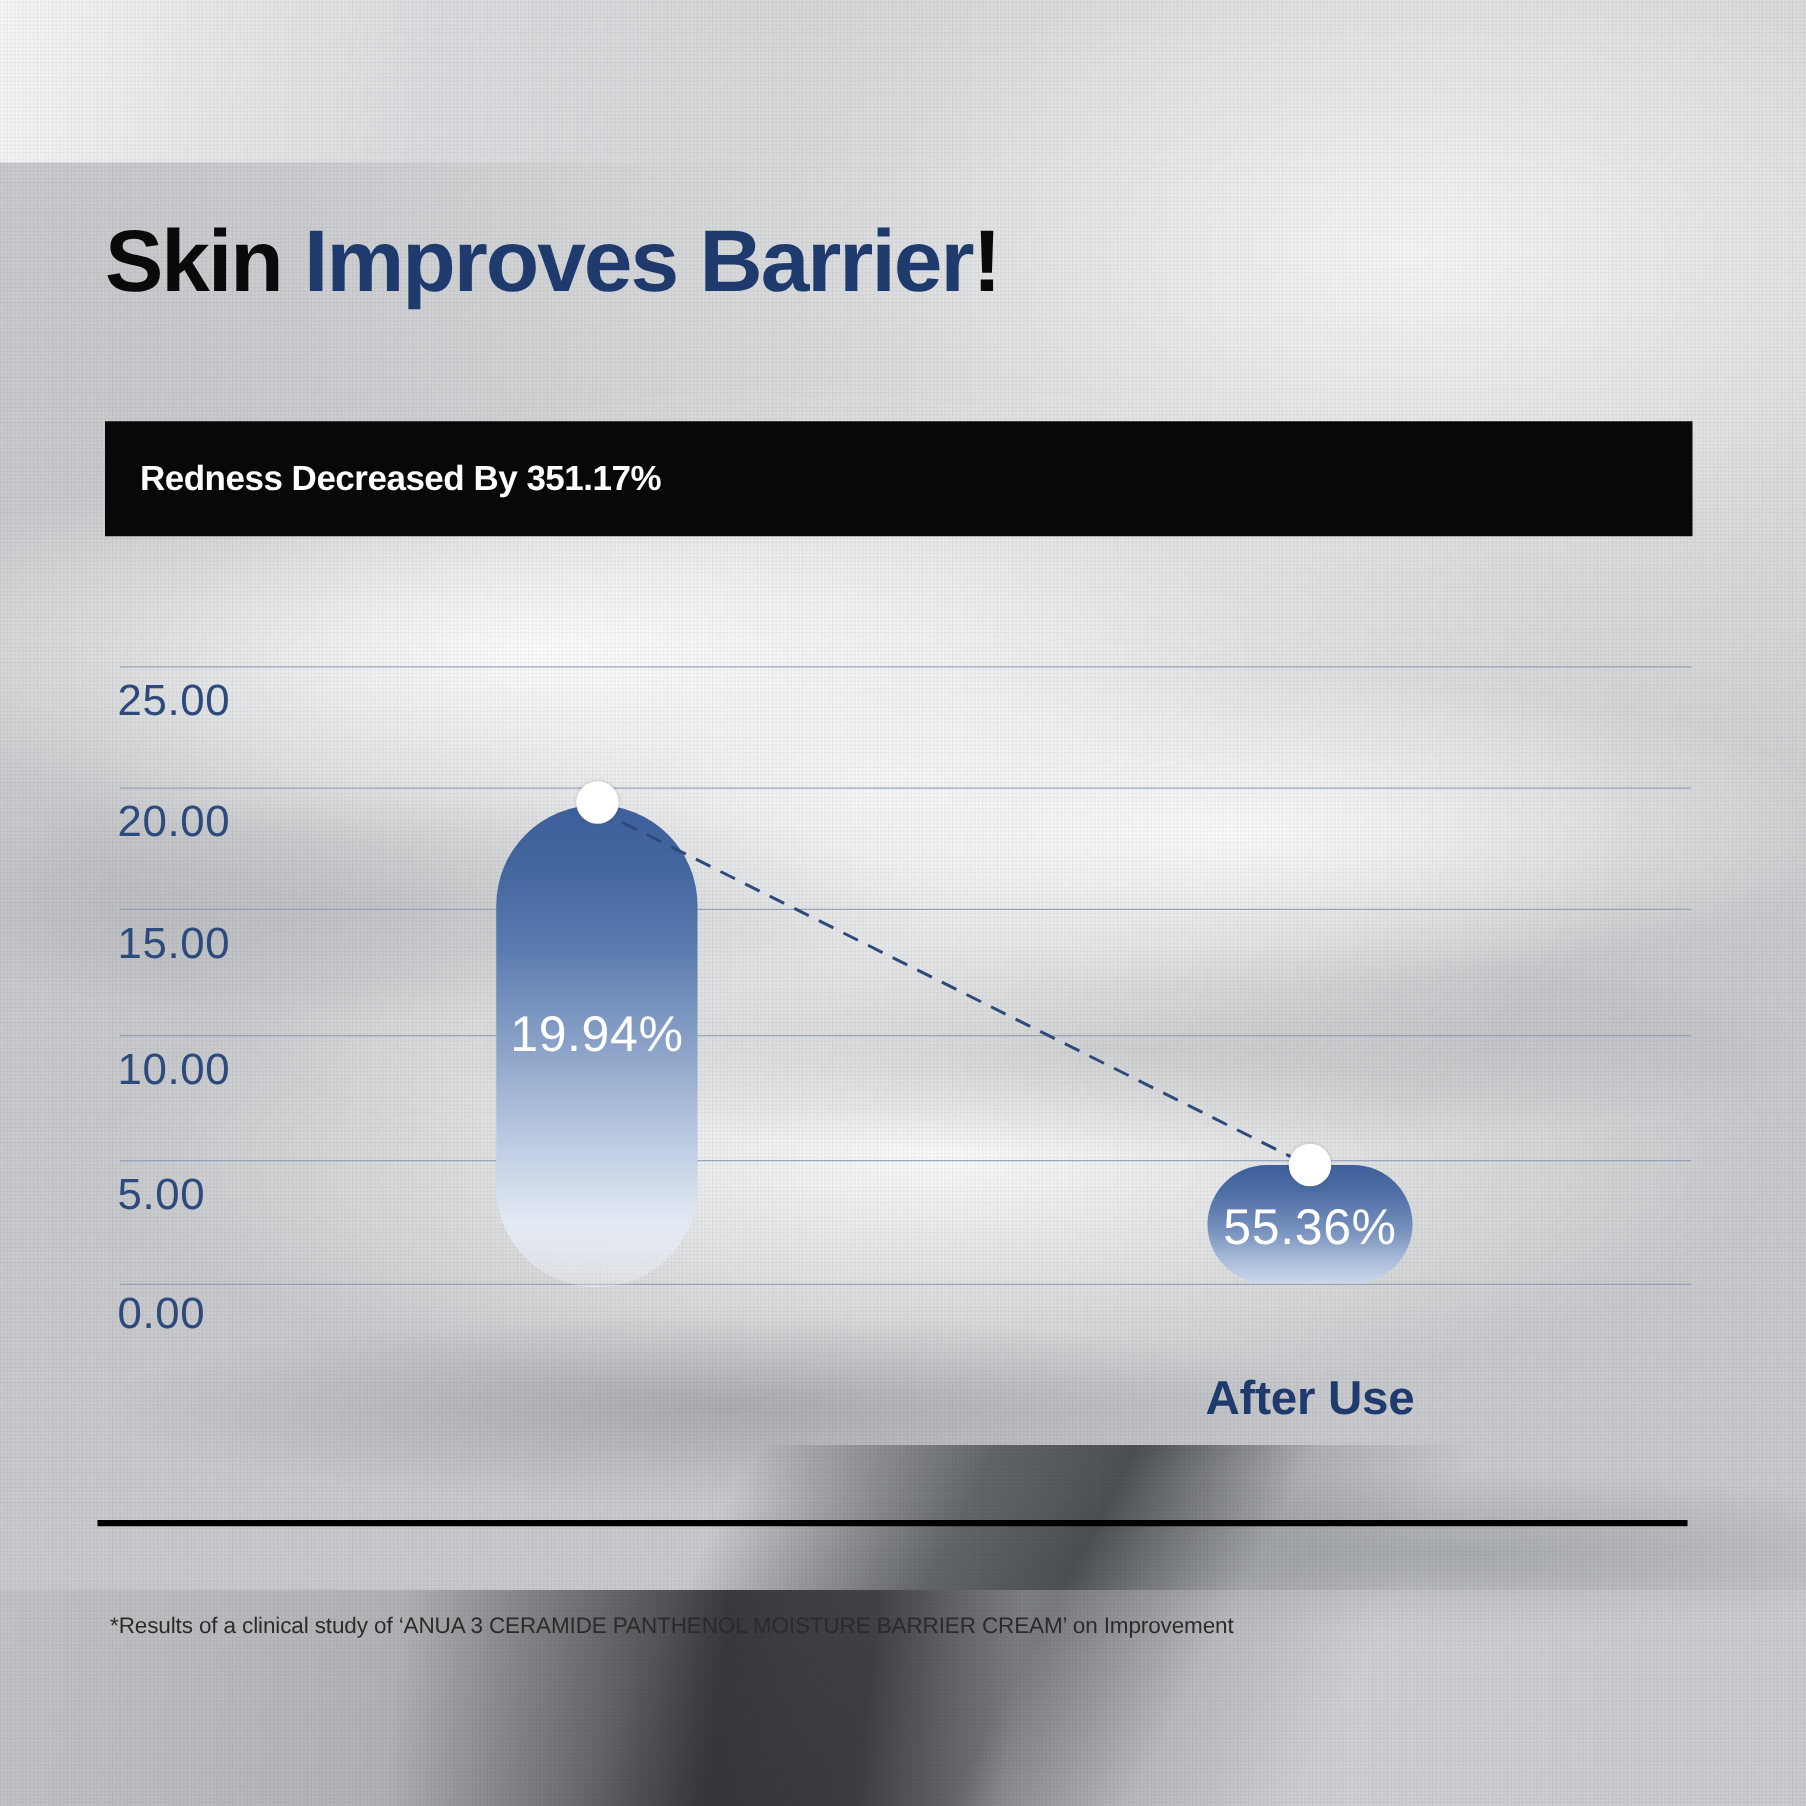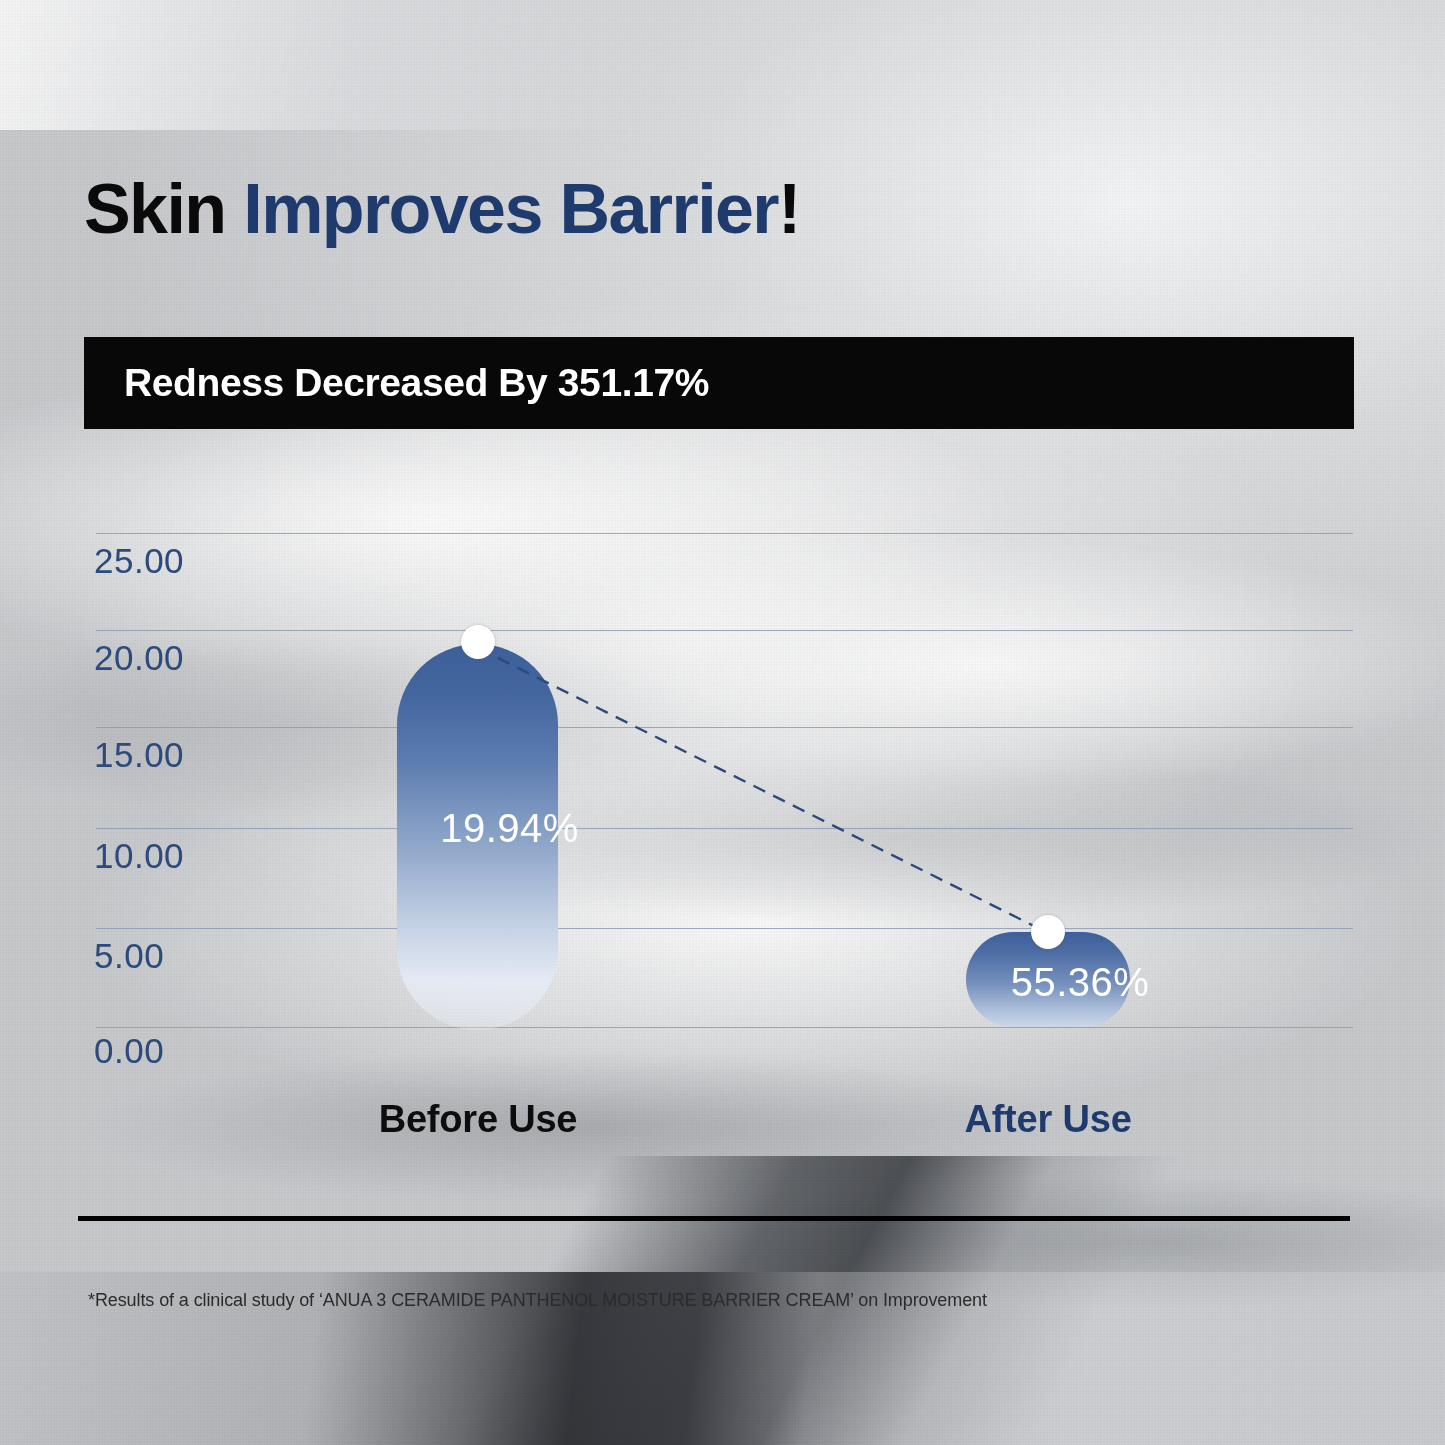--- a/index.html
+++ b/index.html
@@ -85,24 +85,24 @@
   #banner {
     position: absolute;
     left: 84px; top: 337px;
     width: 1270px; height: 92px;
     background: #080808;
     display: flex;
     align-items: center;
   }
   #banner .banner-text {
     color: #ffffff;
-    font-size: 39px;
+    font-size: 28px;
     font-weight: bold;
     letter-spacing: -0.4px;
-    padding-left: 40px;
+    padding-left: 28px;
   }
 
   
   #chart {
     position: absolute;
     left: 0; top: 0;
     width: 1445px; height: 1445px;
   }
 
   .gridline {
@@ -148,21 +148,20 @@
       #ccd8e9 100%);
   }
 
   .bar-label {
     position: absolute;
     color: #ffffff;
     font-size: 40px;
     letter-spacing: .5px;
     text-align: center;
     white-space: nowrap;
-    margin-left: 32px;
   }
 
   .dot {
     position: absolute;
     width: 34px; height: 34px;
     border-radius: 50%;
     background: #ffffff;
     box-shadow: 0 0 3px rgba(60,70,90,.28);
   }
 
@@ -239,21 +238,20 @@
     <svg id="connector" viewBox="0 0 1445 1445">
       <line x1="478" y1="648" x2="1046" y2="932" stroke="#2c4a7c" stroke-width="2.4" stroke-dasharray="13 9"></line>
     </svg>
 
     <div class="dot" style="left:461px; top:625px;"></div>
     <div class="dot" style="left:1031px; top:915px;"></div>
 
     <div class="bar-label" style="left:397px; top:806px; width:161px;">19.94%</div>
     <div class="bar-label" style="left:966px; top:960px; width:164px;">55.36%</div>
 
-    <div class="xlabel xlabel-before" style="left:328px; top:1098px; width:300px;">Before Use</div>
     <div class="xlabel xlabel-after" style="left:898px; top:1098px; width:300px;text-align:center;">After Use</div>
   </div>
 
   <div id="footrule"></div>
   <div id="footnote">
     <div>*Results of a clinical study of ‘ANUA 3 CERAMIDE PANTHENOL MOISTURE BARRIER CREAM’ on Improvement</div>
   </div>
 
 </div>
 

